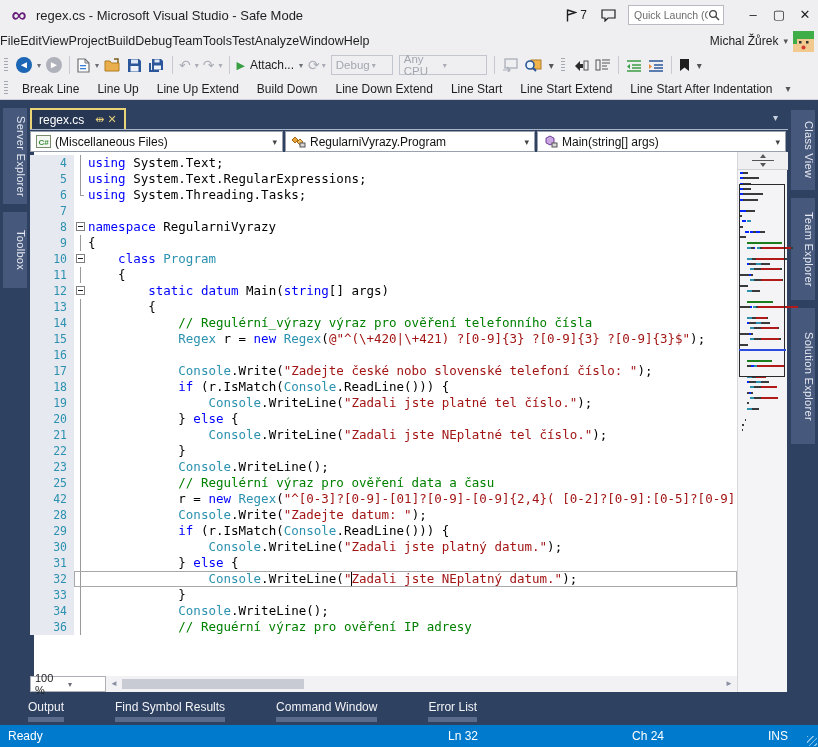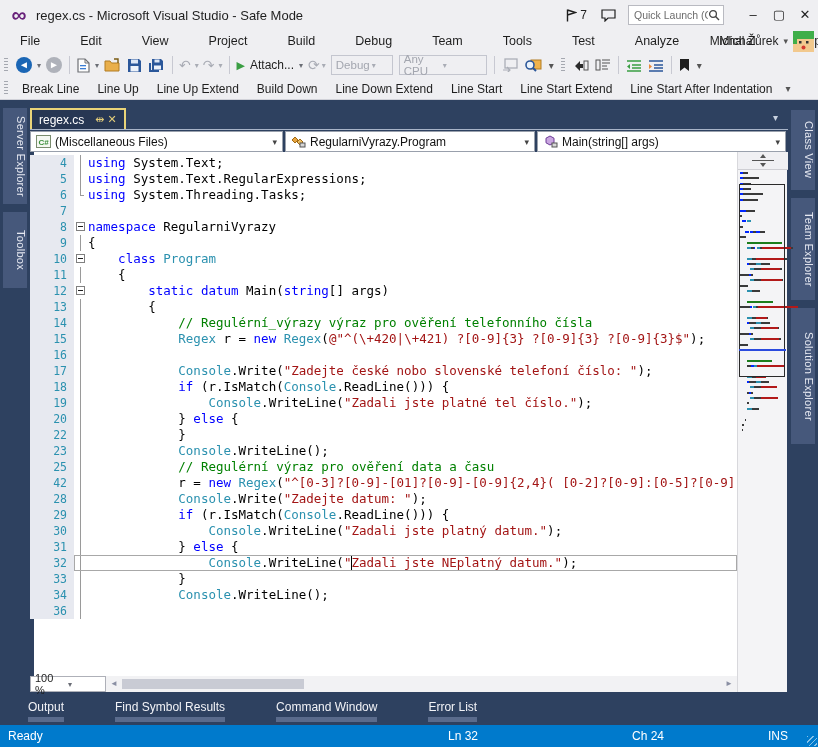--- a/index.html
+++ b/index.html
@@ -13,21 +13,21 @@
   .tb-right { position:absolute; right:0; top:0; height:30px; display:flex; align-items:center; }
   .flagwrap { display:flex; align-items:center; margin-right:14px; font-size:12px; }
   .flagwrap svg { margin-right:3px; }
   .bubble { margin-right:12px; }
   .quicklaunch { width:96px; height:20px; border:1px solid #B9BAC1; background:#fff; display:flex; align-items:center; padding:0 3px 0 5px; margin-right:16px; }
   .quicklaunch span { flex:1; font-size:10.5px; color:#6D6D6D; white-space:nowrap; overflow:hidden; }
   .winbtn { width:26px; height:26px; text-align:center; line-height:26px; font-size:13px; color:#1E1E1E; }
 
   
   .menubar { position:absolute; top:30px; left:0; width:818px; height:22px; background:#EFEFF2; display:flex; align-items:center; font-size:12.5px; }
-  .menu-item { padding:0 20px; height:22px; line-height:22px; }
+  .menu-item { padding:0 0; height:22px; line-height:22px; }
   .menu-right { position:absolute; right:4px; top:0; height:22px; display:flex; align-items:center; }
   .username { font-size:12px; margin-right:3px; }
   .dd-caret { font-size:9px; color:#555; margin:0 5px 0 2px; }
 
   
   .toolbar1 { position:absolute; top:52px; left:0; width:818px; height:26px; background:#EFEFF2; display:flex; align-items:center; }
   .toolbar2 { position:absolute; top:78px; left:0; width:818px; height:22px; background:#EFEFF2; border-bottom:1px solid #D0D1D8; display:flex; align-items:center; font-size:12px; }
   .grip { width:4px; height:15px; margin:0 5px 0 4px; background:repeating-linear-gradient(to bottom,#A5A8B0 0 1px,transparent 1px 3px); }
   .tsep { width:1px; height:18px; background:#C8C9D2; margin:0 4px; }
   .tbtn { display:flex; align-items:center; justify-content:center; height:22px; padding:0 2px; margin:0 1px; }
@@ -150,21 +150,21 @@
       <div class="menu-item">File</div>
       <div class="menu-item">Edit</div>
       <div class="menu-item">View</div>
       <div class="menu-item">Project</div>
       <div class="menu-item">Build</div>
       <div class="menu-item">Debug</div>
       <div class="menu-item">Team</div>
       <div class="menu-item">Tools</div>
       <div class="menu-item">Test</div>
       <div class="menu-item">Analyze</div>
-      <div class="menu-item">Michal</div>
+      <div class="menu-item">Window</div>
       <div class="menu-item">Help</div>
     </div>
   <div class="menu-right">
     <span class="username">Michal Žůrek</span>
     <span class="dd-caret">▾</span>
     <svg width="21" height="21" viewBox="0 0 21 21">
       <rect x="0" y="0" width="21" height="21" fill="#F2C98E"></rect>
       <rect x="0" y="0" width="21" height="8" fill="#3FAE49"></rect>
       <rect x="0" y="8" width="4" height="5" fill="#3FAE49"></rect>
       <rect x="6" y="10" width="2.5" height="2.5" fill="#333"></rect>
@@ -507,20 +507,29 @@
           <div class="crow">
             <div class="lnum">20</div>
             <div class="linebody">
               <div class="outl">
                 <i class="gline"></i>
               </div>
               <div class="codetext"><span class="tk-p">            } </span><span class="tk-k">else</span><span class="tk-p"> {</span></div>
             </div>
           </div>
           <div class="crow">
+            <div class="lnum">21</div>
+            <div class="linebody">
+              <div class="outl">
+                <i class="gline"></i>
+              </div>
+              <div class="codetext"><span class="tk-p">                </span><span class="tk-t">Console</span><span class="tk-p">.WriteLine(</span><span class="tk-s">"Zadali jste NEplatné tel číslo."</span><span class="tk-p">);</span></div>
+            </div>
+          </div>
+          <div class="crow">
             <div class="lnum">22</div>
             <div class="linebody">
               <div class="outl">
                 <i class="gline"></i>
               </div>
               <div class="codetext"><span class="tk-p">            }</span></div>
             </div>
           </div>
           <div class="crow">
             <div class="lnum">23</div>
@@ -611,21 +620,21 @@
               </div>
               <div class="codetext"><span class="tk-p">            </span><span class="tk-t">Console</span><span class="tk-p">.WriteLine();</span></div>
             </div>
           </div>
           <div class="crow">
             <div class="lnum">36</div>
             <div class="linebody">
               <div class="outl">
                 <i class="gline"></i>
               </div>
-              <div class="codetext"><span class="tk-p">            </span></div>
+              <div class="codetext"><span class="tk-p">            </span><span class="tk-c">// Reguérní výraz pro ověření IP adresy</span></div>
             </div>
           </div>
         </div>
     </div>
 
     <div class="minimap">
       <div class="mm-split">
           <span class="up"></span>
           <span class="bar"></span>
           <span class="dn"></span>

